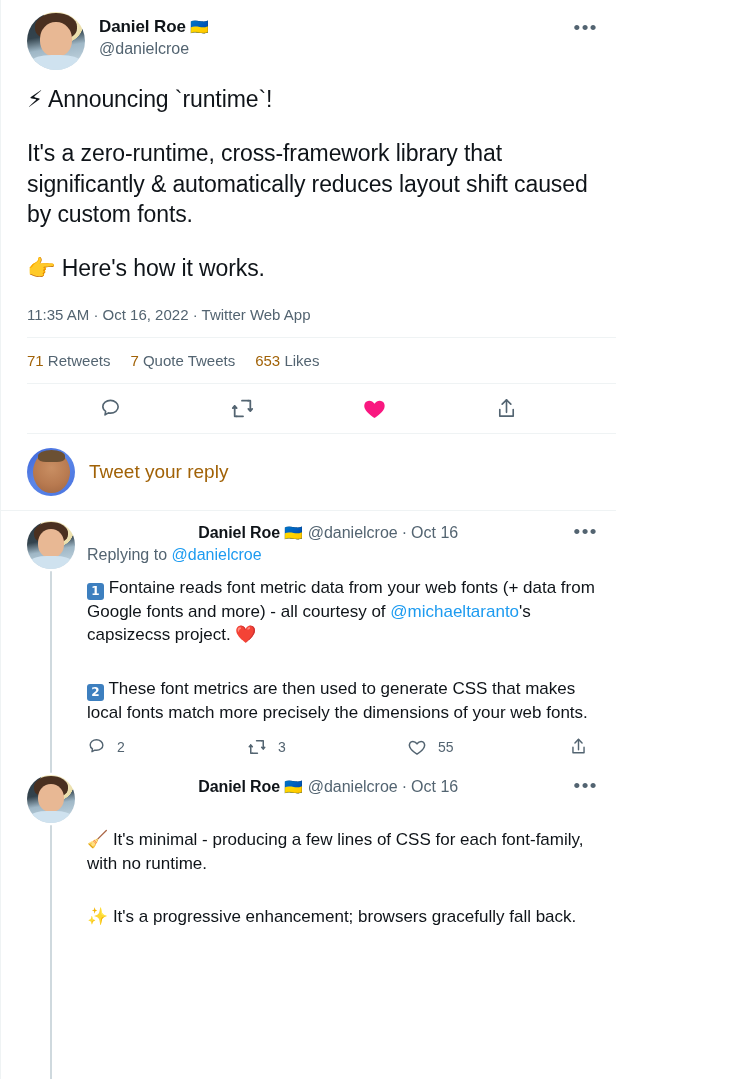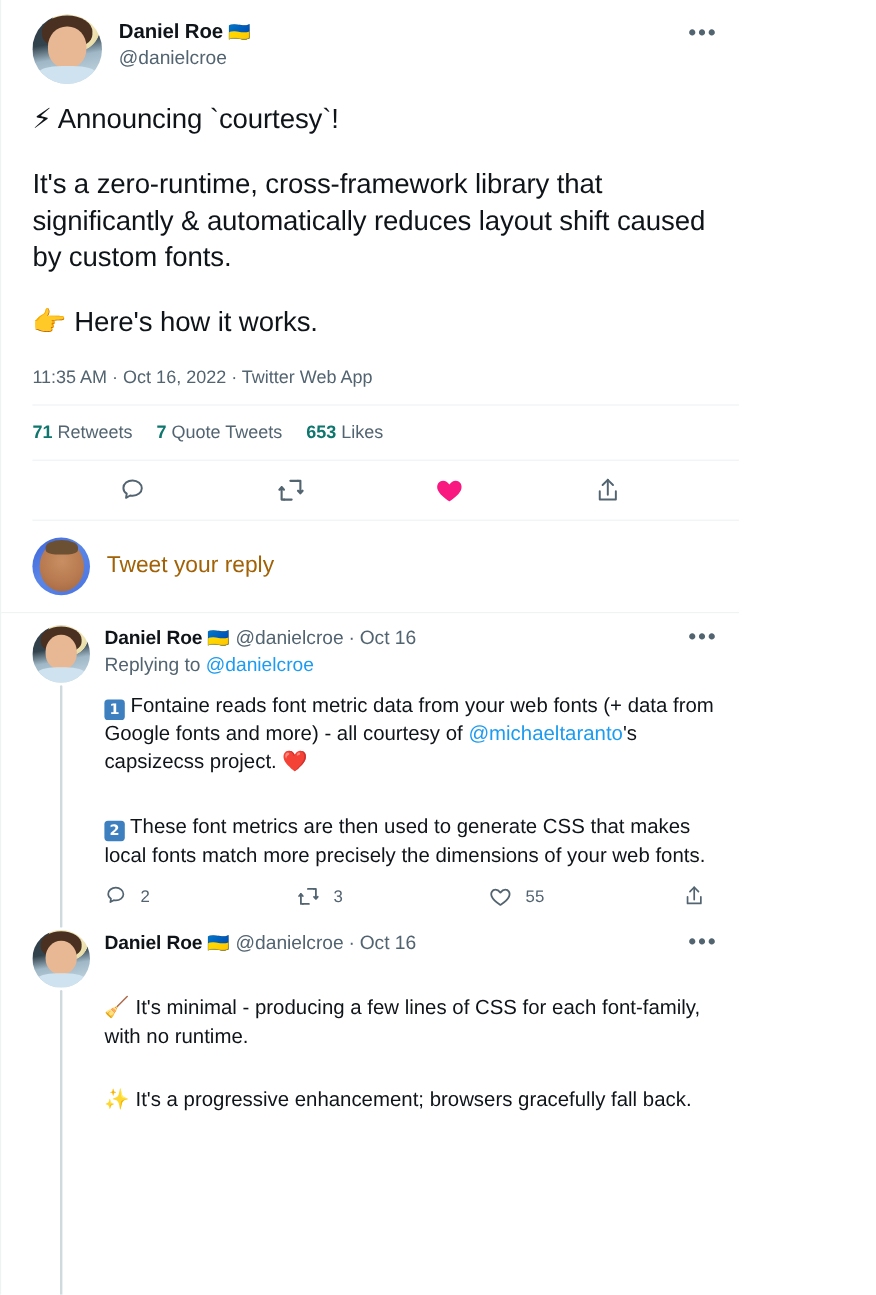--- a/index.html
+++ b/index.html
@@ -72,21 +72,21 @@
   .mt-body { padding: 14px 0 0 0; }
   .mt-line {
     font-size: 23px; line-height: 1.32; color: #0f1419;
     letter-spacing: -0.1px; white-space: pre-wrap;
   }
   .mt-gap { height: 24px; }
 
   .timestamp { font-size: 15px; color: #536471; padding: 22px 0 14px 0; }
 
   .stats { font-size: 15px; color: #536471; padding: 14px 0 14px 0; }
-  .stats .n { color: #0f766e; font-weight: bold; }
+  .stats .n { color: #a16207; font-weight: normal; }
   .stats .grp { margin-right: 20px; }
 
   .actions-main {
     display: flex; align-items: center; justify-content: space-around;
     padding: 12px 44px 12px 44px;
   }
   .act { color: #536471; cursor: pointer; display: flex; align-items: center; }
 
   
   .composer { display: flex; align-items: center; padding: 14px 14px 14px 26px; }
@@ -101,21 +101,21 @@
   
   .reply { display: flex; padding: 10px 14px 0 26px; position: relative; }
   .rp-col { width: 48px; flex: 0 0 48px; margin-right: 12px; position: relative; }
   .rp-av { width: 48px; height: 48px; }
   .thread-line {
     position: absolute; left: 23px; top: 50px; bottom: -12px; width: 2px;
     background: #cfd9de; border-radius: 1px;
   }
   .rp-main { flex: 1 1 auto; min-width: 0; padding-top: 1px; }
   .rp-head { display: flex; align-items: baseline; }
-  .rp-head-left { flex: 1 1 auto; font-size: 16px; line-height: 1.3; }
+  .rp-head-left { flex: 1 1 auto; font-size: 16px; line-height: 1.3; text-align: center; }
   .rp-head-left .name { font-size: 16px; }
   .rp-head-left .dot { color: #536471; margin: 0 4px; }
   .flag { font-size: 15px; }
   .replying { font-size: 16px; color: #536471; margin-top: 2px; }
   .rp-text { font-size: 17px; line-height: 1.4; color: #0f1419; margin-top: 12px; }
   .rp-gap { height: 18px; }
 
   .actions-reply {
     display: flex; align-items: center; margin-top: 12px; padding-bottom: 4px;
   }
@@ -146,21 +146,21 @@
           <span class="shirt"></span>
         </div>
       <div class="mt-names">
         <span class="name"><span>Daniel Roe</span> <span class="flag emo">🇺🇦</span></span>
         <span class="handle">@danielcroe</span>
       </div>
       <div class="more-btn">•••</div>
     </div>
 
     <div class="mt-body">
-      <div class="mt-line">⚡ Announcing `courtesy`!</div>
+      <div class="mt-line">⚡ Announcing `runtime`!</div>
       <div class="mt-gap"></div>
       <div class="mt-line">It's a zero-runtime, cross-framework library that significantly &amp; automatically reduces layout shift caused by custom fonts.</div>
       <div class="mt-gap"></div>
       <div class="mt-line">👉 Here's how it works.</div>
     </div>
 
     <div class="timestamp">11:35 AM · Oct 16, 2022 · Twitter Web App</div>
   </div>
 
   <div class="divider"></div>

